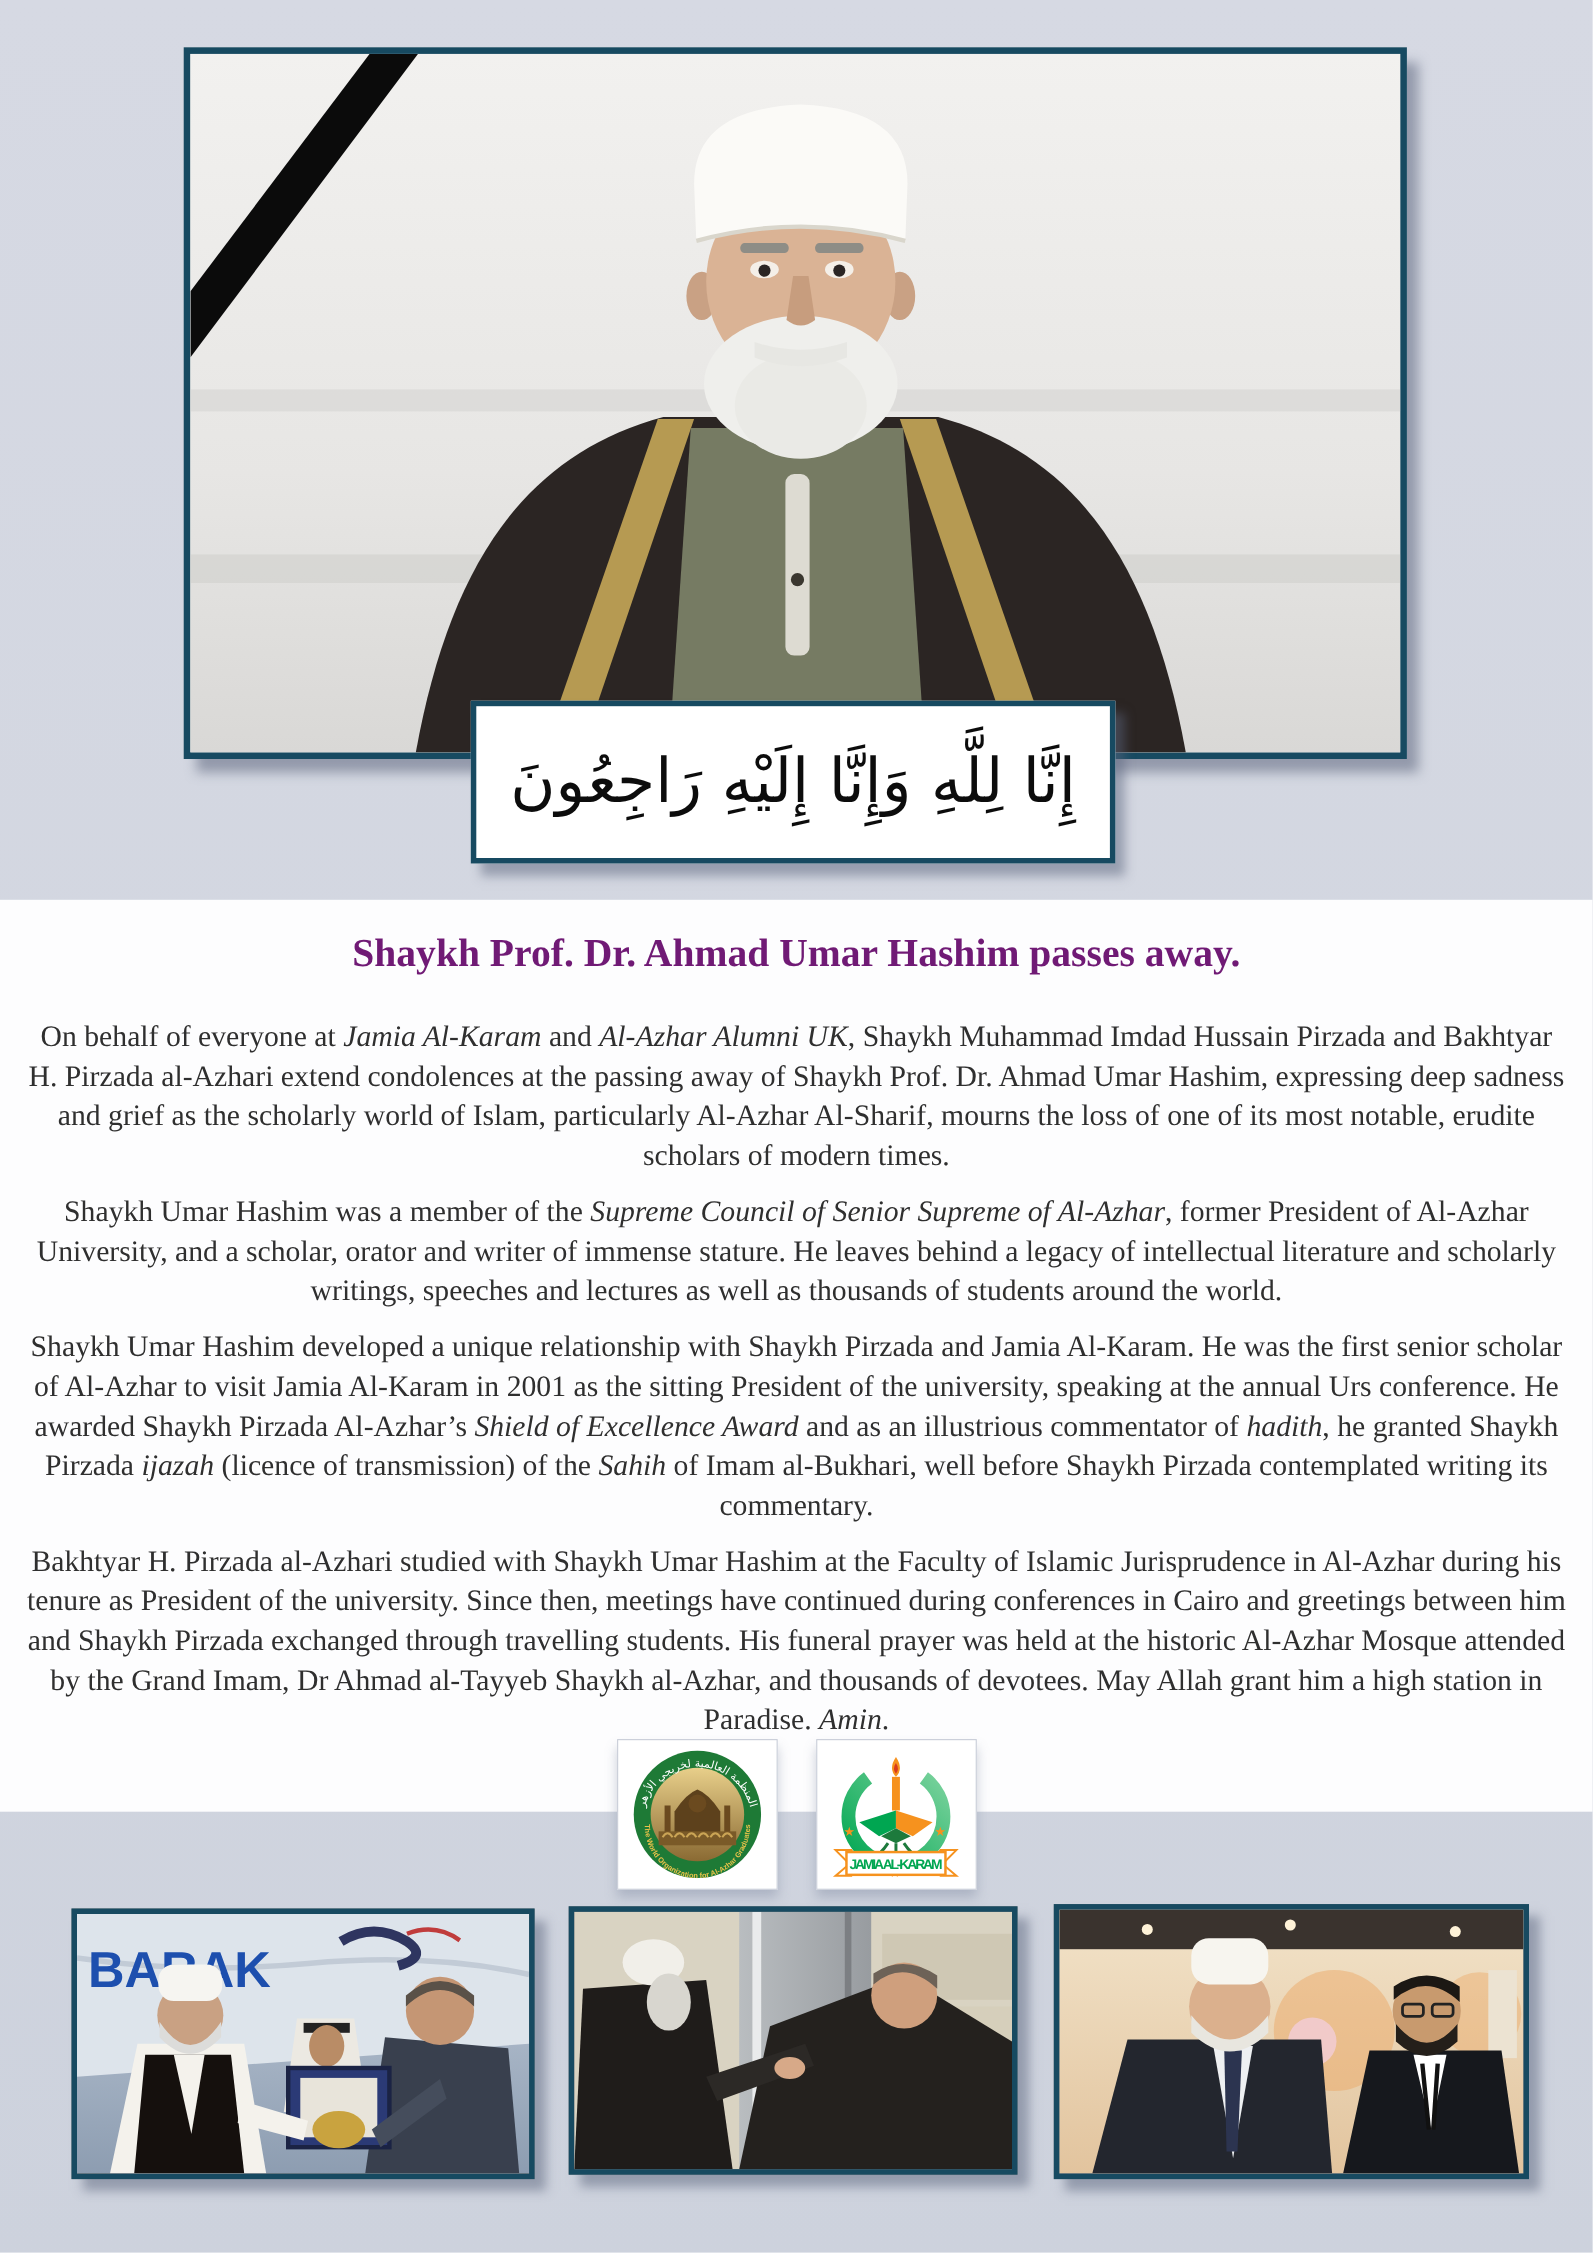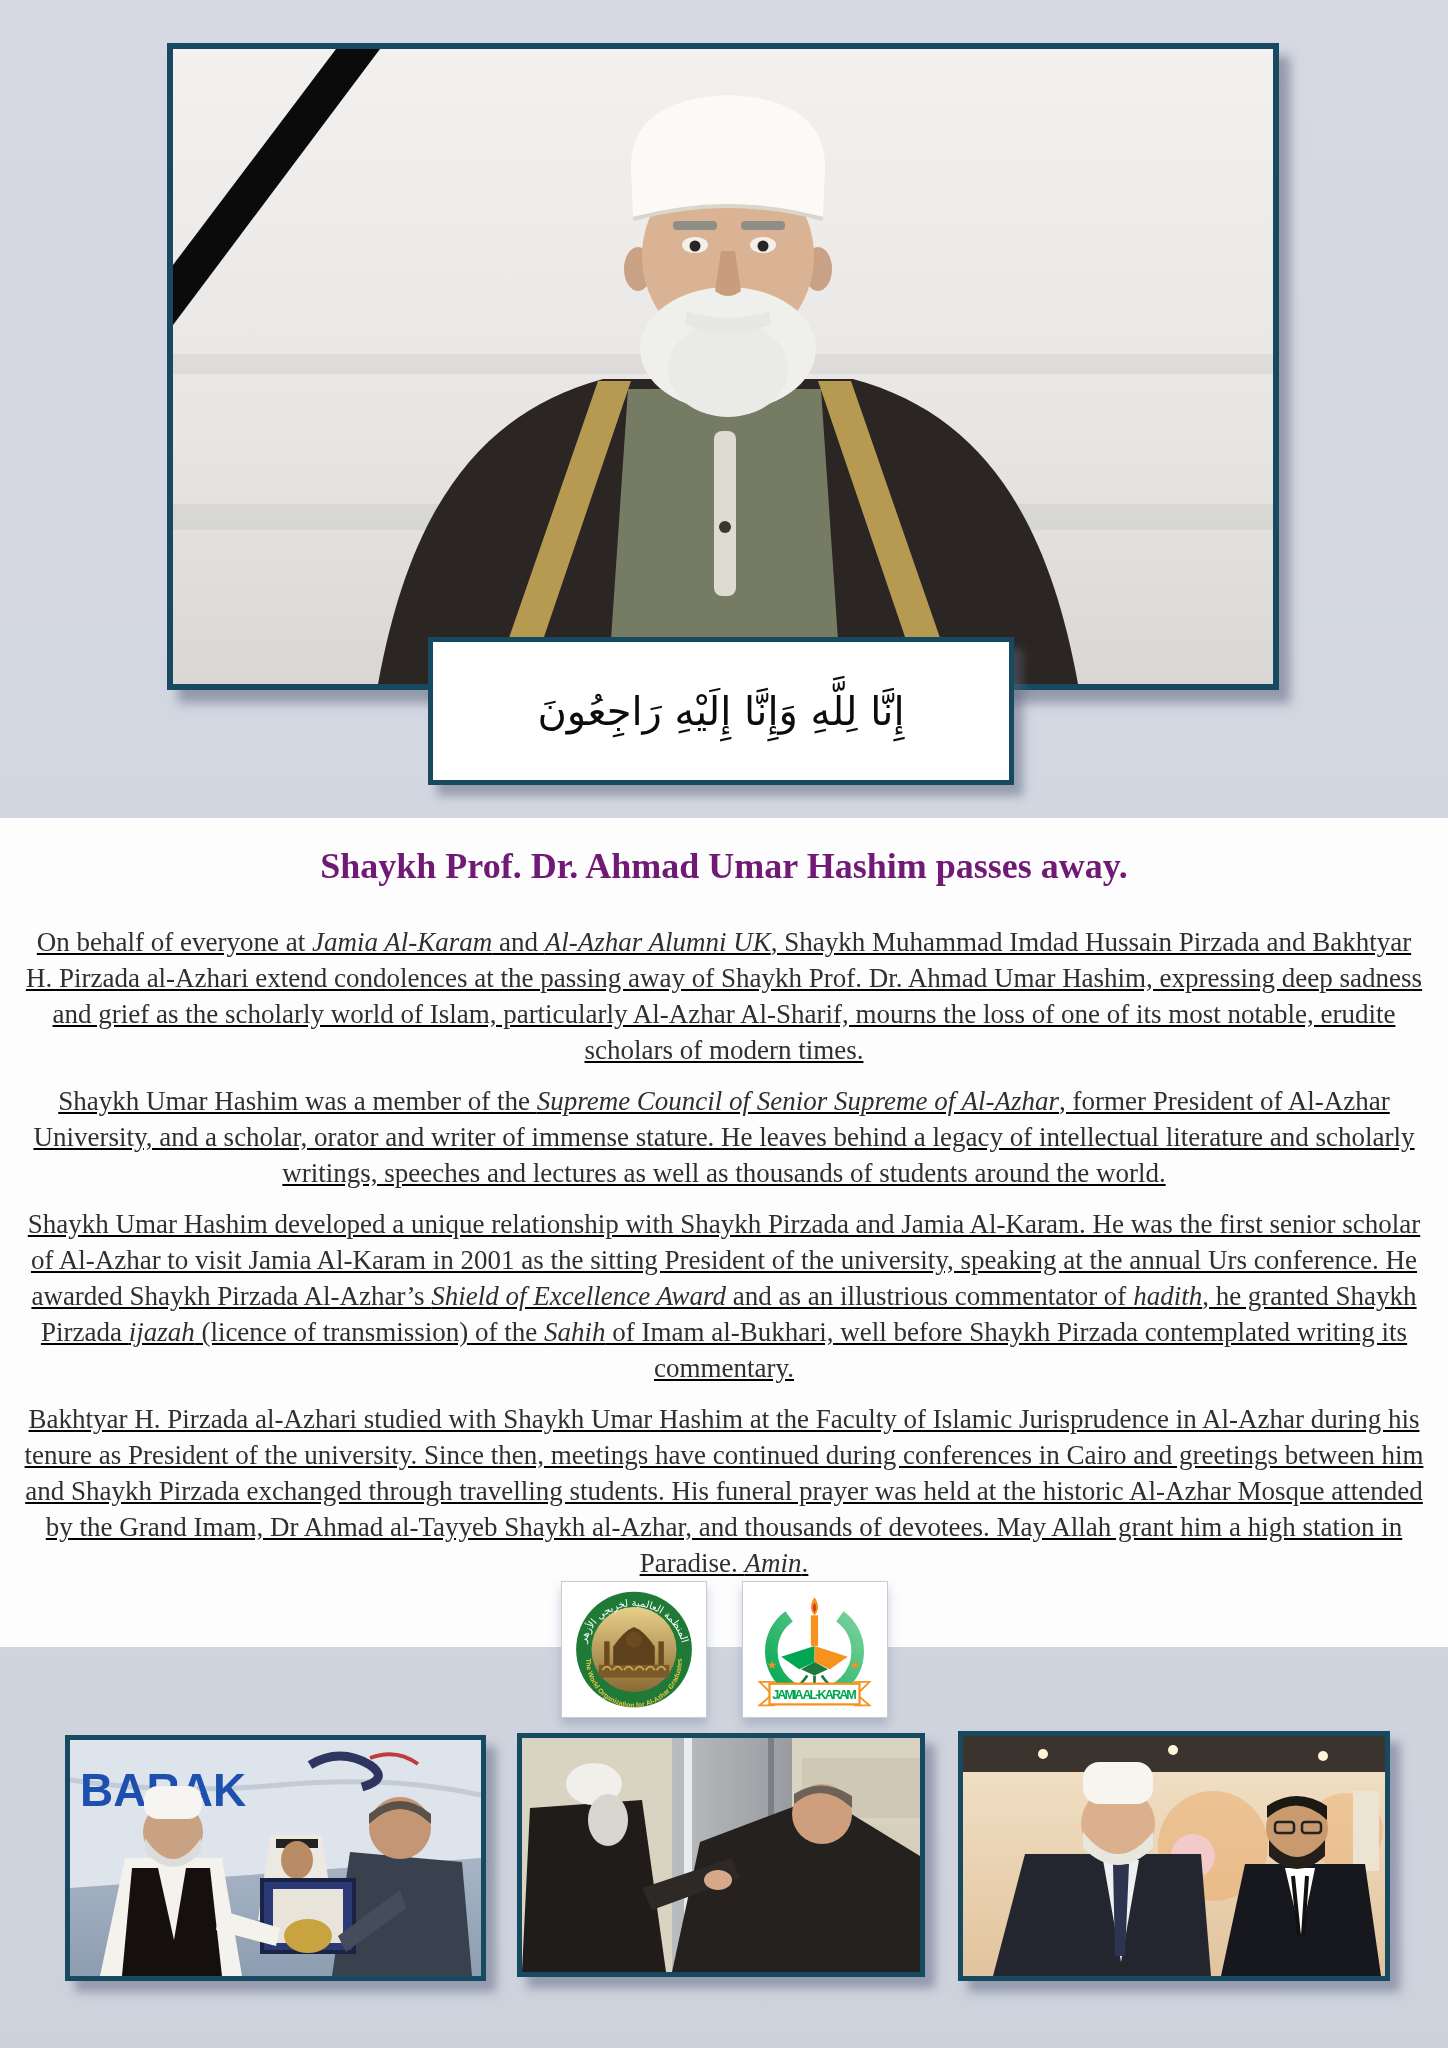--- a/index.html
+++ b/index.html
@@ -33,31 +33,31 @@
   .calligraphy-box{
     position:absolute;left:428px;top:637px;
     width:576px;height:138px;
     background:#ffffff;
     border:5px solid #174a61;
     box-shadow:9px 11px 9px rgba(92,102,126,.5);
     display:flex;align-items:center;justify-content:center;
   }
   .calligraphy-text{
     font-family:"DejaVu Sans", sans-serif;
-    font-size:40px;color:#0c0c0c;direction:rtl;line-height:1;
+    font-size:56px;color:#0c0c0c;direction:rtl;line-height:1;
     white-space:nowrap;
   }
   
   .page-title{
     margin:26px 20px 36px;
     text-align:center;
     font-size:36px;line-height:44px;font-weight:bold;
     color:#701a75;
   }
-  .body-copy{padding:0 21px;text-decoration:underline;}
+  .body-copy{padding:0 21px;}
   .body-copy p{
     margin:0 0 15px;
     text-align:center;
     font-size:27px;line-height:36px;
     color:#2f2f2f;
   }
   
   .logos-row{
     position:absolute;left:0;top:1581px;width:1448px;
     display:flex;justify-content:center;gap:35px;

